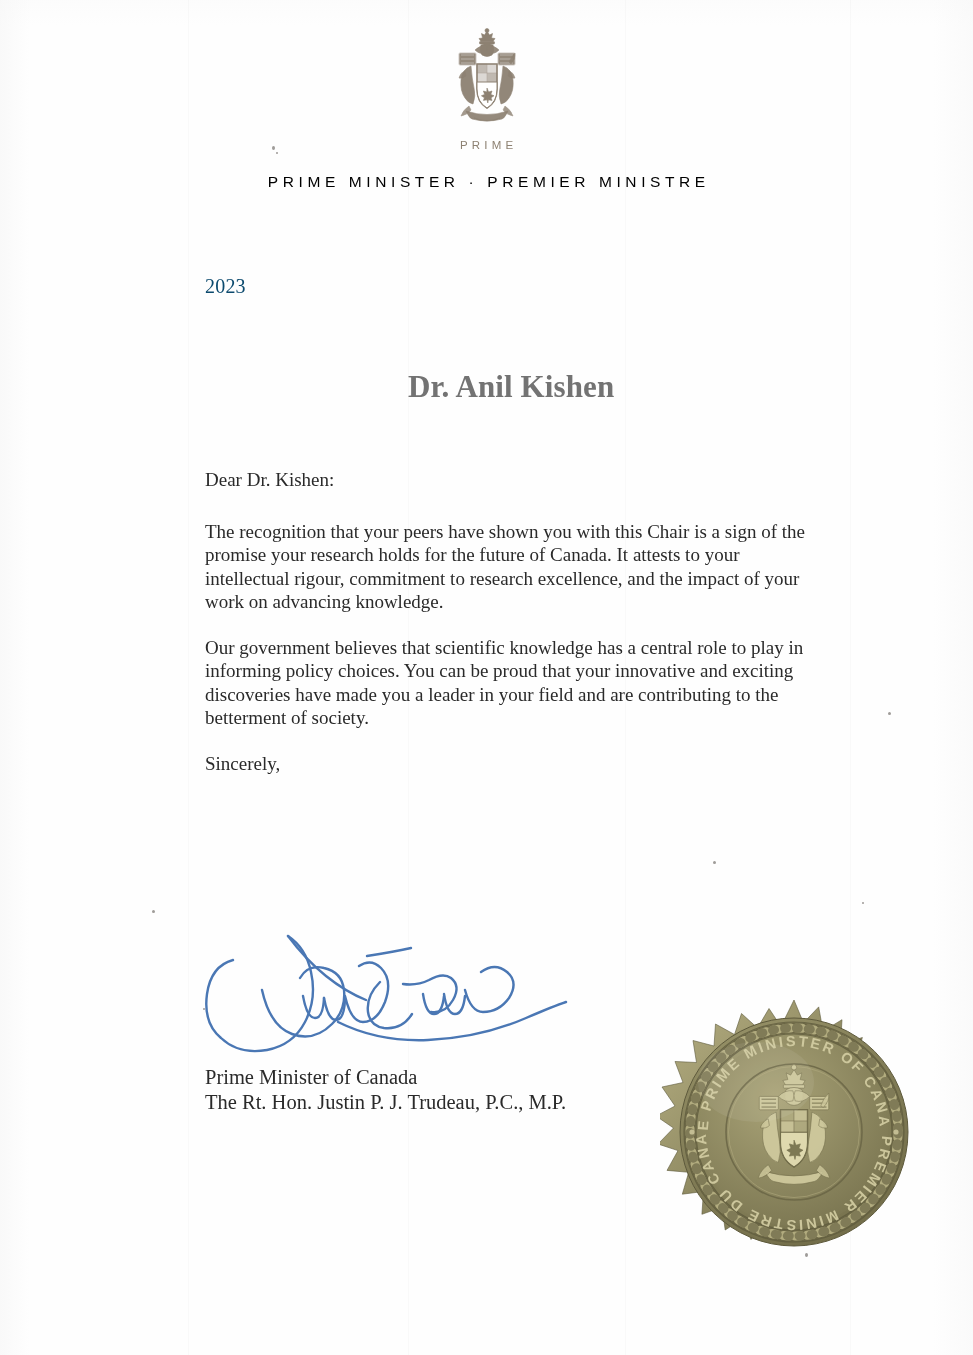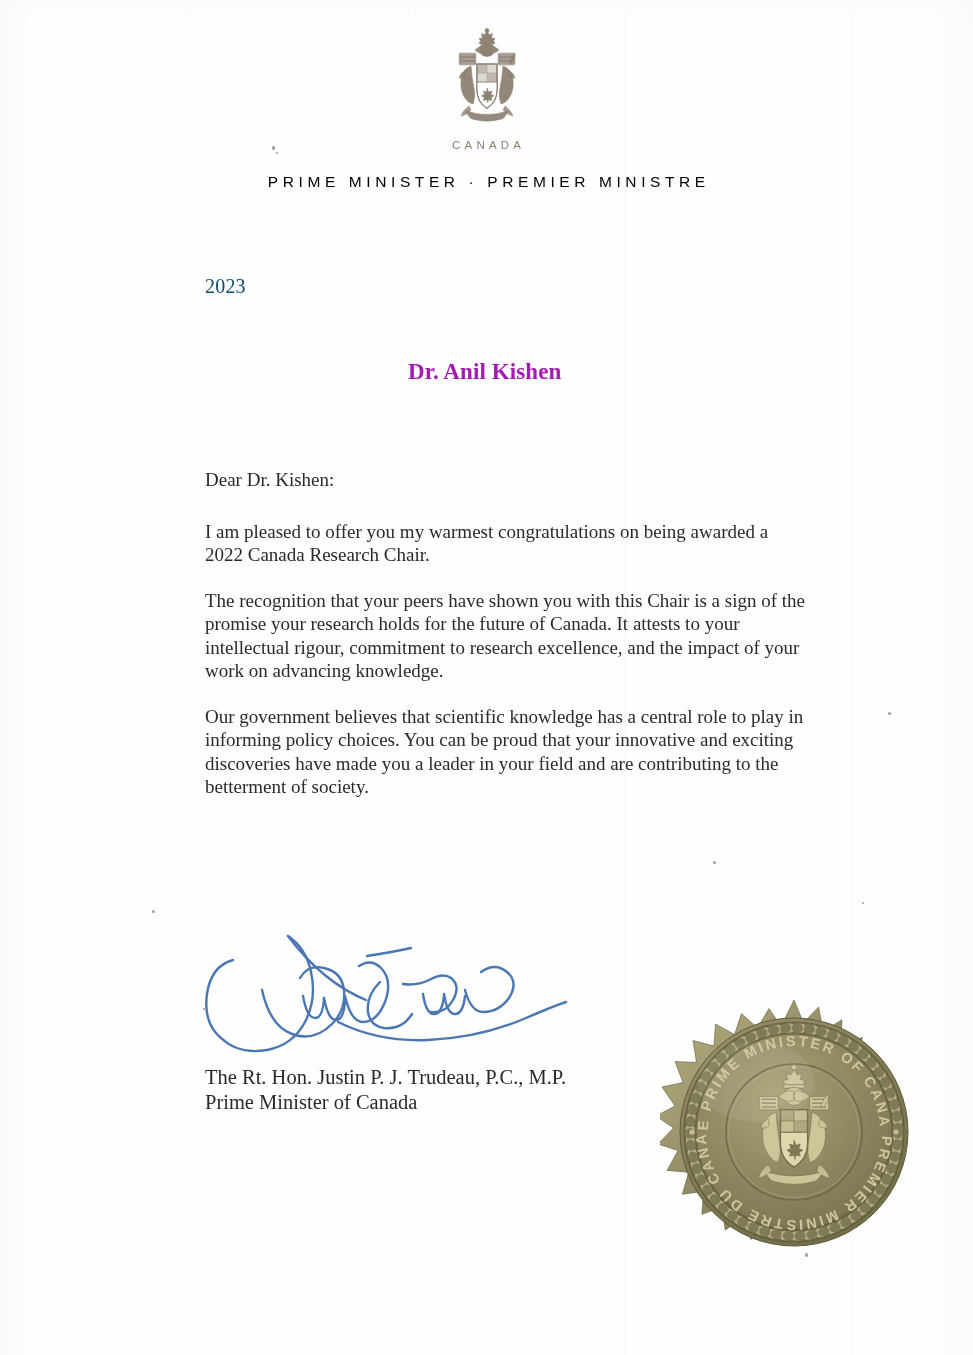--- a/index.html
+++ b/index.html
@@ -84,24 +84,24 @@
     left: 205px;
     top: 275px;
     font-size: 20px;
     color: #0c4a6e;
     letter-spacing: 0.2px;
   }
 
   .recipient {
     position: absolute;
     left: 408px;
-    top: 359px;
-    font-size: 23px;
+    top: 369px;
+    font-size: 31px;
     font-weight: bold;
-    color: #a21caf;
+    color: #737373;
     letter-spacing: 0.1px;
   }
 
   .letterbody {
     position: absolute;
     left: 205px;
     top: 468px;
     width: 600px;
     font-size: 19px;
     line-height: 23.5px;
@@ -201,33 +201,33 @@
         <path d="M46 62 l1.6 4 l3.4 -1 l-1.2 3.4 l3.2 1.4 l-3 2 l1 2.6 l-3.6 -0.6 l-0.6 3.2 l-0.8 -3.2 l-3.6 0.6 l1 -2.6 l-3 -2 l3.2 -1.4 l-1.2 -3.4 l3.4 1 Z" fill="#8d8172"></path>
 
         <path d="M25 85 q21 7 42 0 q-3 7 -6 8 q-15 4 -30 0 q-3 -1 -6 -8 Z" fill="#8d8172" opacity="0.92"></path>
 
         <path d="M28 80 q-6 4 -8 10 q6 -1 10 -6 Z" opacity="0.8"></path>
         <path d="M64 80 q6 4 8 10 q-6 -1 -10 -6 Z" opacity="0.8"></path>
         <path d="M33 92 q13 5 26 0 q-13 6 -26 0 Z" opacity="0.85"></path>
       </g>
     </svg>
 
-    <div class="canada-word">CANADA</div>
+    <div class="canada-word">PRIME</div>
     <div class="pm-line">PRIME MINISTER · PREMIER MINISTRE</div>
   </div>
 
   <div class="date">2023</div>
 
   <div class="recipient">Dr. Anil Kishen</div>
 
   <div class="letterbody">
     <p class="salutation">Dear Dr. Kishen:</p>
-    <p>I am pleased to offer you my warmest congratulations on being awarded a 2022 Canada Research Chair.</p>
     <p>The recognition that your peers have shown you with this Chair is a sign of the promise your research holds for the future of Canada. It attests to your intellectual rigour, commitment to research excellence, and the impact of your work on advancing knowledge.</p>
     <p>Our government believes that scientific knowledge has a central role to play in informing policy choices. You can be proud that your innovative and exciting discoveries have made you a leader in your field and are contributing to the betterment of society.</p>
+    <p class="closing">Sincerely,</p>
   </div>
 
   <svg class="signature" viewBox="0 0 400 135">
     <g fill="none" stroke="#4a77b4" stroke-width="2.4" stroke-linecap="round" stroke-linejoin="round">
       <path d="M37 32 q-22 6 -26 34 q-4 29 14 44 q18 17 46 12 q26 -5 38 -28 q12 -23 6 -50 q-5 -24 -23 -36"></path>
       <path d="M92 8 q18 24 38 40 q20 16 40 24"></path>
       <path d="M66 62 q8 36 30 44 q22 8 40 -10 q14 -14 12 -34 q-2 -18 -20 -22 q-16 -4 -24 10"></path>
       <path d="M107 68 q4 22 12 22 q8 0 9 -20"></path>
       <path d="M128 70 q4 22 12 22 q8 0 9 -20"></path>
       <path d="M149 68 q6 26 18 26 q14 0 22 -20 q8 -22 -4 -34 q-10 -10 -22 -2"></path>
@@ -235,22 +235,22 @@
       <path d="M184 54 q-14 14 -12 30 q2 14 16 16 q18 2 28 -14"></path>
       <path d="M207 56 q14 2 26 -4 q14 -8 22 -2 q10 8 2 22 q-8 14 -22 12"></path>
       <path d="M227 66 q3 20 11 20 q8 0 10 -18"></path>
       <path d="M248 66 q3 20 11 20 q8 0 10 -18"></path>
       <path d="M269 62 q6 22 18 22 q16 0 26 -14 q10 -16 -2 -26 q-12 -10 -26 0"></path>
       <path d="M142 94 q40 20 90 18 q52 -2 98 -22 q28 -12 40 -16"></path>
     </g>
   </svg>
 
   <div class="signature-block">
+    <div>Prime Minister of Canada</div>
     <div>The Rt. Hon. Justin P. J. Trudeau, P.C., M.P.</div>
-    <div>Prime Minister of Canada</div>
   </div>
 
   <svg class="seal" viewBox="0 0 268 268">
     <defs>
       <radialGradient id="sealFace" cx="42%" cy="34%" r="72%">
         <stop offset="0%" stop-color="#b4ae81"></stop>
         <stop offset="45%" stop-color="#918c63"></stop>
         <stop offset="100%" stop-color="#6f6a47"></stop>
       </radialGradient>
       <linearGradient id="starGrad" x1="0" y1="0" x2="1" y2="1">

